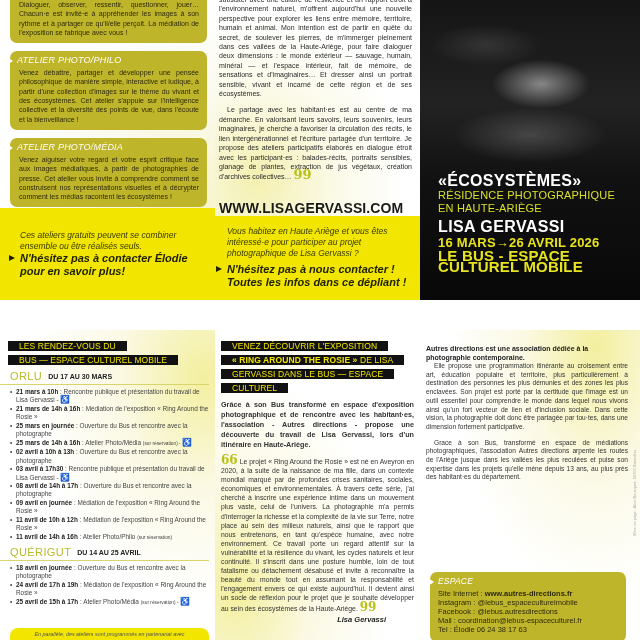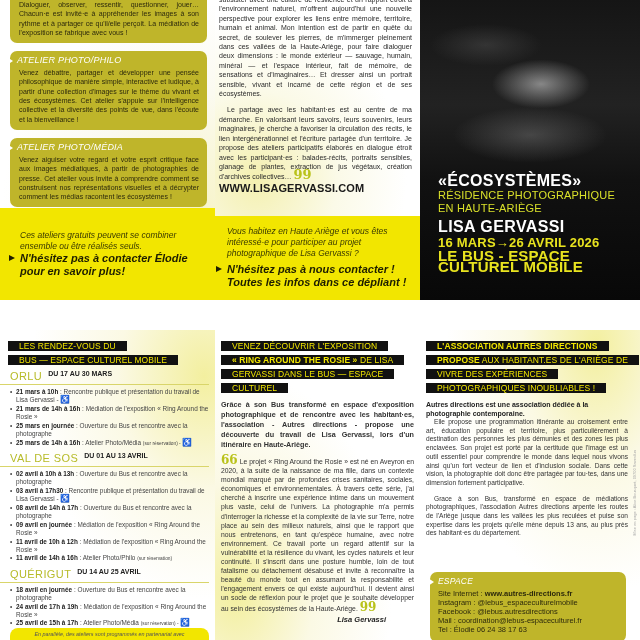--- a/index.html
+++ b/index.html
@@ -47,21 +47,21 @@
   #bot-mid { left: 215px; top: 330px; width: 205px; height: 310px;
     background: radial-gradient(ellipse at 10% 85%, #f3ef9f 0%, #fbf9e4 30%, #fff 60%); }
   #bot-right { left: 420px; top: 330px; width: 220px; height: 310px;
     background: radial-gradient(ellipse at 80% 5%, #f3ef9f 0%, #fbf9e4 30%, #fff 60%); }
 
   .black-head { background: #111; display: inline; font-size: 8.5px; line-height: 11px; letter-spacing: .1px; box-decoration-break: clone; -webkit-box-decoration-break: clone; padding: 0 11px; }
   .bh-wrap { line-height: 11px; }
   .y { color: #f2e600; }
   .yb { color: #f2e600; font-weight: bold; }
 
-  .loc-row { display: flex; align-items: flex-start; gap: 6px; padding: 2px 0 2px 10px; border-bottom: 1px solid #d9d56a; margin: 2px 6px 3px 0; }
+  .loc-row { display: flex; align-items: center; gap: 6px; padding: 2px 0 2px 10px; border-bottom: 1px solid #d9d56a; margin: 2px 6px 3px 0; }
   .loc-name { color: #b7bb29; font-size: 11px; letter-spacing: .4px; }
   .loc-dates { font-weight: bold; font-size: 7px; color: #222; }
   .events { list-style: none; padding: 0 6px 0 10px; }
   .events li { font-size: 6.4px; line-height: 8.2px; color: #444; padding-left: 6px; position: relative; margin-bottom: 0.5px; }
   .events li::before { content: "•"; position: absolute; left: 0; top: 0; color: #444; }
   .events b { color: #222; }
   .events small { font-size: 4.8px; }
   .wc { font-size: 8px; font-weight: bold; color: #1c1c1c; }
 
   .lower-note { position: absolute; left: 10px; right: 6px; bottom: 0; height: 12px; background: #f2e600; border-radius: 8px 8px 0 0; text-align: center; font-style: italic; font-size: 5.4px; line-height: 12px; color: #555; }
@@ -95,21 +95,21 @@
     </div>
   </div>
 </section>
 
 <section id="top-mid" class="panel mid-text" style="padding:0 8px 0 4px;">
   <p style="margin-top:-5px;">subsister avec une culture de résilience et un rapport étroit à l'environnement naturel, m'offrent aujourd'hui une nouvelle perspective pour explorer les liens entre mémoire, territoire, humain et animal. Mon intention est de partir en quête du secret, de soulever les pierres, de m'immerger pleinement dans ces vallées de la Haute-Ariège, pour faire dialoguer deux dimensions : le monde extérieur — sauvage, humain, minéral — et l'espace intérieur, fait de mémoire, de sensations et d'imaginaires… Et dresser ainsi un portrait sensible, vivant et incarné de cette région et de ses écosystèmes.</p>
   <p style="margin-top:7px; text-indent:8px;">
     <span>Le partage avec les habitant·es est au centre de ma démarche. En valorisant leurs savoirs, leurs souvenirs, leurs imaginaires, je cherche à favoriser la circulation des récits, le lien intergénérationnel et l'écriture partagée d'un territoire. Je propose des ateliers participatifs élaborés en dialogue étroit avec les participant·es : balades-récits, portraits sensibles, glanage de plantes, extraction de jus végétaux, création d'archives collectives…</span>
     <span class="quote-mark" style="font-size:13px; line-height:8px;">99</span>
   </p>
-  <div style="margin-top:0; font-weight:bold; font-size:11px; color:#1a1a1a; letter-spacing:.1px;">WWW.LISAGERVASSI.COM</div>
+  <div style="margin-top:18px; font-weight:bold; font-size:14px; color:#1a1a1a; letter-spacing:.1px;">WWW.LISAGERVASSI.COM</div>
   <div class="yellow-band" style="height:84px; padding:10px 8px 0 12px;">
     <div class="band-italic">Vous habitez en Haute Ariège et vous êtes intéressé·e pour participer au projet photographique de Lisa Gervassi ?</div>
     <div class="band-cta" style="margin-top:4px;">
       <span class="arrow"></span>
       <span>N'hésitez pas à nous contacter ! Toutes les infos dans ce dépliant !</span>
     </div>
   </div>
 </section>
 
 <section id="top-right" class="panel">
@@ -133,24 +133,20 @@
       <div class="loc-row">
         <span class="loc-name">ORLU</span>
         <span class="loc-dates">DU 17 AU 30 MARS</span>
       </div>
       <ul class="events">
         <li><b>21 mars à 10h</b> : <span>Rencontre publique et présentation du travail de Lisa Gervassi -</span> <span class="wc">♿</span></li>
         <li><b>21 mars de 14h à 16h</b> : <span>Médiation de l'exposition « Ring Around the Rosie »</span> </li>
         <li><b>25 mars en journée</b> : <span>Ouverture du Bus et rencontre avec la photographe</span> </li>
         <li><b>25 mars de 14h à 16h</b> : <span>Atelier Photo/Média</span> <small>(sur réservation) -</small> <span class="wc">♿</span></li>
       </ul>
-      <div class="loc-row">
-        <span class="loc-name">VAL DE SOS</span>
-        <span class="loc-dates">DU 01 AU 13 AVRIL</span>
-      </div>
       <ul class="events">
         <li><b>02 avril à 10h à 13h</b> : <span>Ouverture du Bus et rencontre avec la photographe</span> </li>
         <li><b>03 avril à 17h30</b> : <span>Rencontre publique et présentation du travail de Lisa Gervassi -</span> <span class="wc">♿</span></li>
         <li><b>08 avril de 14h à 17h</b> : <span>Ouverture du Bus et rencontre avec la photographe</span> </li>
         <li><b>09 avril en journée</b> : <span>Médiation de l'exposition « Ring Around the Rosie »</span> </li>
         <li><b>11 avril de 10h à 12h</b> : <span>Médiation de l'exposition « Ring Around the Rosie »</span> </li>
         <li><b>11 avril de 14h à 16h</b> : <span>Atelier Photo/Philo</span> <small>(sur réservation)</small> </li>
       </ul>
       <div class="loc-row">
         <span class="loc-name">QUÉRIGUT</span>
@@ -174,23 +170,20 @@
   <p style="margin-top:6px; font-size:7.2px; line-height:10px; font-weight:bold; text-align:justify; color:#333;">Grâce à son Bus transformé en espace d'exposition photographique et de rencontre avec les habitant·es, l'association - Autres directions - propose une découverte du travail de Lisa Gervassi, lors d'un itinéraire en Haute-Ariège.</p>
   <p style="margin-top:6px; font-size:6.8px; line-height:9.1px; text-align:justify; color:#333;">
     <span class="quote-mark" style="font-size:12px; line-height:8px;">66</span>
     <span>Le projet « Ring Around the Rosie » est né en Aveyron en 2020, à la suite de la naissance de ma fille, dans un contexte mondial marqué par de profondes crises sanitaires, sociales, économiques et environnementales. À travers cette série, j'ai cherché à inscrire une expérience intime dans un mouvement plus vaste, celui de l'univers. La photographie m'a permis d'interroger la richesse et la complexité de la vie sur Terre, notre place au sein des milieux naturels, ainsi que le rapport que nous entretenons, en tant qu'espèce humaine, avec notre environnement. Ce travail porte un regard attentif sur la vulnérabilité et la résilience du vivant, les cycles naturels et leur continuité. Il s'inscrit dans une posture humble, loin de tout fatalisme ou détachement désabusé et invite à reconnaître la beauté du monde tout en assumant la responsabilité et l'engagement envers ce qui existe aujourd'hui. Il devient ainsi un socle de réflexion pour le projet que je souhaite développer au sein des écosystèmes de la Haute-Ariège.</span>
     <span class="quote-mark" style="font-size:12px; line-height:8px;">99</span>
   </p>
   <div style="text-align:right; font-style:italic; font-weight:bold; font-size:7.5px; margin-top:2px; padding-right:28px; color:#222;">Lisa Gervassi</div>
 </section>
 
 <section id="bot-right" class="panel" style="padding:8px 12px 0 6px;">
-  <div class="bh-wrap">
-    <span class="black-head"><span class="yb">L'ASSOCIATION AUTRES DIRECTIONS</span><br><span class="yb">PROPOSE</span><span class="y"> AUX HABITANT.ES DE L'ARIÈGE DE VIVRE DES EXPÉRIENCES PHOTOGRAPHIQUES INOUBLIABLES !</span></span>
-  </div>
   <p style="margin-top:6px; font-size:7px; line-height:9px; font-weight:bold; color:#222;">Autres directions est une association dédiée à la photographie contemporaine.</p>
   <p style="margin-top:0; font-size:6.6px; line-height:8.7px; text-align:justify; text-indent:8px; color:#333;">Elle propose une programmation itinérante au croisement entre art, éducation populaire et territoire, plus particulièrement à destination des personnes les plus démunies et des zones les plus enclavées. Son projet est porté par la certitude que l'image est un outil essentiel pour comprendre le monde dans lequel nous vivons ainsi qu'un fort vecteur de lien et d'inclusion sociale. Dans cette vision, la photographie doit donc être partagée par tou·tes, dans une dimension fortement participative.</p>
   <p style="margin-top:7px; font-size:6.6px; line-height:8.7px; text-align:justify; text-indent:8px; color:#333;">Grace à son Bus, transformé en espace de médiations photographiques, l'association Autres directions arpente les routes de l'Ariège jusque dans les vallées les plus reculées et puise son expertise dans les projets qu'elle mène depuis 13 ans, au plus près des habitant·es du département.</p>
 
   <div class="contact-card">
     <div class="card-title">ESPACE</div>
     <div id="contact-lines">
         <div class="contact-line"><span>Site Internet : </span><span style="font-weight:bold;">www.autres-directions.fr</span></div>
         <div class="contact-line"><span>Instagram : </span><span style="">@lebus_espaceculturelmobile</span></div>
         <div class="contact-line"><span>Facebook : </span><span style="">@lebus.autresdirections</span></div>

